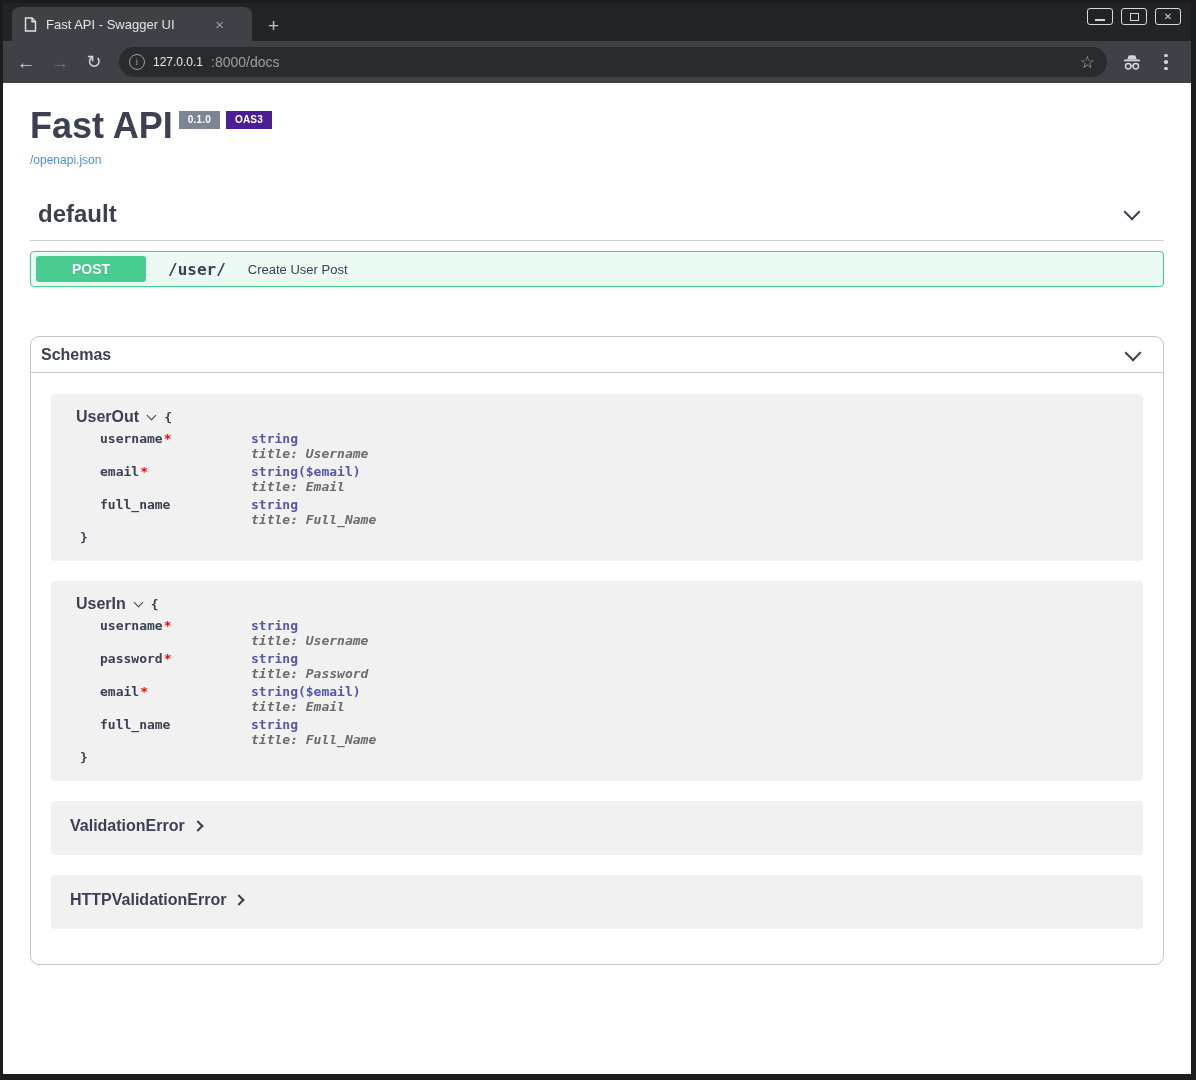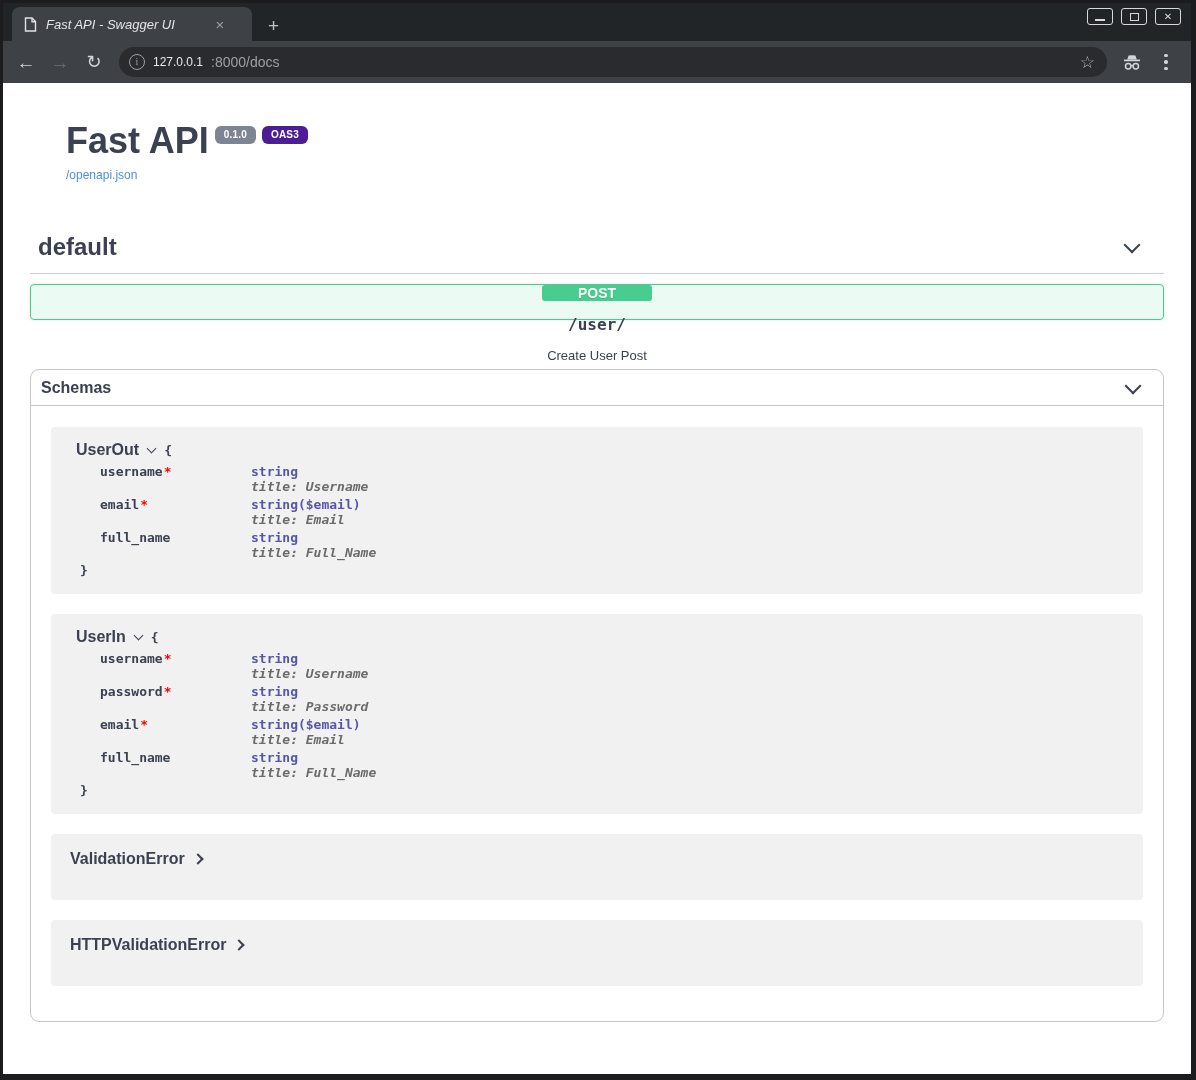--- a/index.html
+++ b/index.html
@@ -15,21 +15,21 @@
   .chrome{height:80px;position:relative;}
   .tabstrip{
     height:38px;background:#222528;
     display:flex;align-items:flex-end;
     padding-left:9px;position:relative;
   }
   .tab{
     width:240px;height:34px;background:#3e4145;
     border-radius:8px 8px 0 0;
     display:flex;align-items:center;
-    padding:0 24px 0 12px;gap:9px;font-style:italic;
+    padding:0 24px 0 12px;gap:9px;
   }
   .favicon{display:flex;align-items:center;}
   .tab-title{color:#e3e5e8;font-size:13px;white-space:nowrap;overflow:hidden;flex:1;}
   .tab-close{color:#9aa0a6;font-size:15px;padding:0 4px;cursor:default;}
   .new-tab{
     color:#bdc1c6;font-size:19px;font-weight:300;
     margin:0 0 6px 16px;line-height:1;cursor:default;
   }
   .win-controls{
     position:absolute;top:5px;right:10px;
@@ -66,53 +66,53 @@
   }
   .info-ic i{font-style:normal;color:#9aa0a6;font-size:10px;line-height:1;font-family:"Liberation Serif",serif;}
   .url-host{color:#e8eaed;font-size:12px;}
   .url-rest{color:#9aa0a6;font-size:14px;}
   .star{margin-left:auto;color:#aeb3b9;font-size:17px;padding-right:4px;}
   .menu{flex-direction:column;gap:3px;}
   .menu i{width:3.5px;height:3.5px;border-radius:50%;background:#d2d5d9;display:block;}
   
   .pagearea{background:#fff;height:991px;overflow:hidden;}
   .wrap{padding:0 27px;color:#3b4151;}
-  .info{padding-top:36px;margin-left:36px;}
+  .info{padding-top:21px;}
   h1.api-title{
     margin:0;font-size:36px;font-weight:700;color:#3b4151;
     display:flex;align-items:flex-start;gap:6px;line-height:1.2;
   }
   .badge{
     font-size:10px;font-weight:700;color:#fff;
-    padding:3px 9px;border-radius:6px;margin-top:7px;
+    padding:3px 9px;border-radius:0;margin-top:7px;
     letter-spacing:.2px;
   }
   .badge.ver{background:#7d8492;}
   .badge.oas{background:#4c1d95;}
   .spec-link{display:inline-block;margin-top:6px;color:#4990e2;font-size:12px;text-decoration:none;cursor:pointer;}
   
   .chev{display:inline-block;border-style:solid;border-color:#3b4151;}
   .chev.big{border-width:0 2px 2px 0;padding:5px;}
   .chev.big.down{transform:rotate(45deg);margin-top:-4px;}
   .mchev{border-width:0 1.5px 1.5px 0;padding:3px;transform:rotate(45deg);position:relative;top:-2px;}
   .mchev.right{border-width:0 2px 2px 0;transform:rotate(-45deg);top:0;}
   
-  .tag-section{margin-top:50px;}
+  .tag-section{margin-top:32px;}
   .tag-header{
     display:flex;align-items:center;justify-content:space-between;
     padding:0 26px 12px 8px;
     border-bottom:1px solid rgba(59,65,81,.25);
   }
   .tag-name{font-size:24px;font-weight:700;color:#3b4151;}
   .opblock{
     margin-top:10px;height:36px;
     border:1px solid #49cc90;border-radius:4px;
     background:rgba(73,204,144,.1);
     box-shadow:0 0 3px rgba(0,0,0,.12);
-    display:flex;align-items:center;padding:0 5px;gap:14px;flex-direction:column;
+    display:flex;align-items:center;padding:0 5px;gap:22px;
   }
   .method{
     width:110px;height:26px;background:#49cc90;border-radius:3px;
     color:#fff;font-size:14px;font-weight:700;
     display:flex;align-items:center;justify-content:center;
     text-shadow:0 1px 0 rgba(0,0,0,.1);
   }
   .path{font-family:"DejaVu Sans Mono",monospace;font-size:16px;font-weight:700;color:#3b4151;}
   .summary{font-size:13px;color:#3b4151;}
   
@@ -126,21 +126,21 @@
     border-bottom:1px solid rgba(59,65,81,.3);
   }
   .models-header .heading{font-size:16px;font-weight:700;color:#3b4151;}
   .models-body{padding:21px 20px 20px 20px;}
   .model-box{
     background:rgba(0,0,0,.055);border-radius:4px;
     padding:14px 20px 16px 25px;
     margin-bottom:20px;
   }
   .model-box:last-child{margin-bottom:15px;}
-  .model-box.collapsed{padding:16px 20px 32px 19px;}
+  .model-box.collapsed{padding:16px 20px 20px 19px;}
   .model-head{display:flex;align-items:center;gap:9px;}
   .model-name{font-size:16px;font-weight:700;color:#3b4151;}
   .brace{font-family:"DejaVu Sans Mono",monospace;font-size:13px;font-weight:700;color:#3b4151;}
   .close-brace{margin-top:2px;padding-left:4px;}
   .props{margin-top:5px;}
   .prop-row{display:flex;padding-left:24px;margin-bottom:3px;}
   .prop-name{
     width:151px;flex:none;
     font-family:"DejaVu Sans Mono",monospace;font-size:13px;font-weight:700;
     color:#3b4151;line-height:15px;

